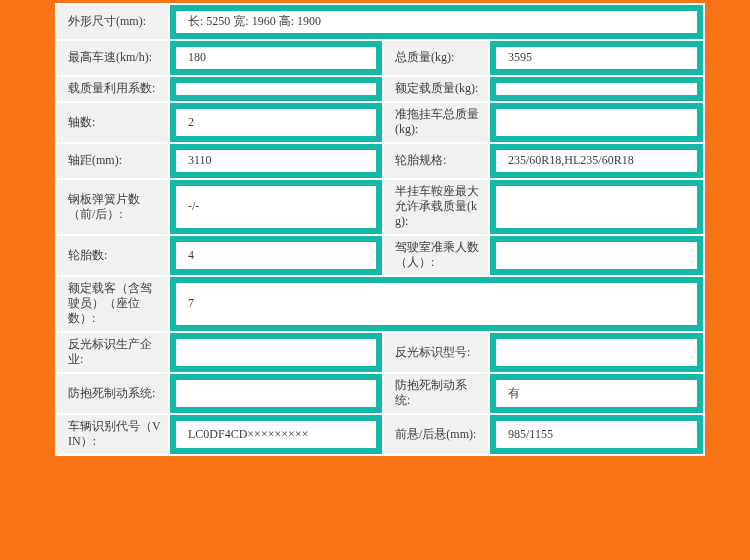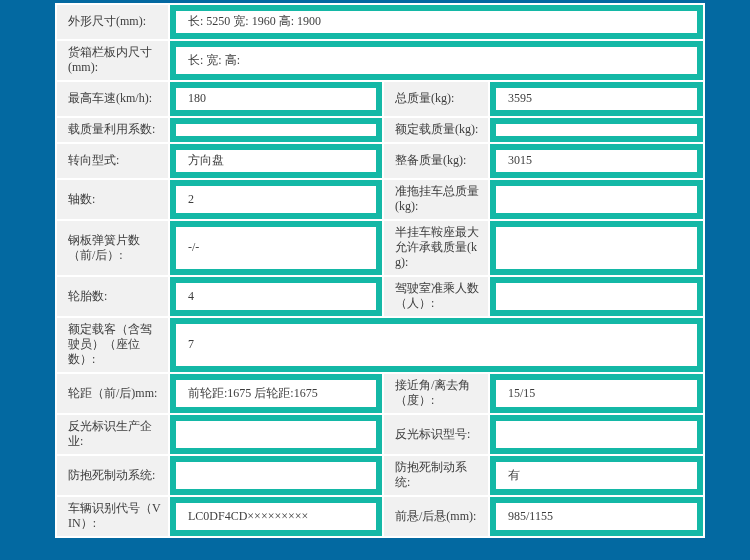--- a/index.html
+++ b/index.html
@@ -5,21 +5,21 @@
   html, body {
     margin: 0;
     padding: 0;
     background: #ffffff;
     font-family: "Liberation Serif", "DejaVu Serif", serif;
   }
   .page {
     width: 750px;
     height: 560px;
     overflow: hidden;
-    background: #0369a1;
+    background: #f97316;
   }
   .table-wrap {
     padding: 3px 0 0 55px;
   }
   table.spec {
     width: 650px;
     table-layout: fixed;
     border-collapse: separate;
     border-spacing: 2px;
     background: #ffffff;
@@ -55,68 +55,58 @@
         <col style="width:212px">
         <col style="width:104px">
         <col style="width:213px">
       </colgroup>
       <tbody>
           <tr>
             <td class="label">外形尺寸(mm):</td>
             <td class="value" colspan="3">长: 5250 宽: 1960 高: 1900</td>
           </tr>
           <tr>
-            <td class="label">货箱栏板内尺寸(mm):</td>
-            <td class="value" colspan="3">长: 宽: 高:</td>
-          </tr>
-          <tr>
             <td class="label">最高车速(km/h):</td>
             <td class="value">180</td>
             <td class="label">总质量(kg):</td>
             <td class="value">3595</td>
           </tr>
           <tr>
             <td class="label">载质量利用系数:</td>
             <td class="value"></td>
             <td class="label">额定载质量(kg):</td>
             <td class="value"></td>
           </tr>
           <tr>
-            <td class="label">转向型式:</td>
-            <td class="value">方向盘</td>
-            <td class="label">整备质量(kg):</td>
-            <td class="value">3015</td>
-          </tr>
-          <tr>
             <td class="label">轴数:</td>
             <td class="value">2</td>
             <td class="label">准拖挂车总质量(kg):</td>
             <td class="value"></td>
+          </tr>
+          <tr>
+            <td class="label">轴距(mm):</td>
+            <td class="value">3110</td>
+            <td class="label">轮胎规格:</td>
+            <td class="value">235/60R18,HL235/60R18</td>
           </tr>
           <tr>
             <td class="label">钢板弹簧片数（前/后）:</td>
             <td class="value">-/-</td>
             <td class="label">半挂车鞍座最大允许承载质量(kg):</td>
             <td class="value"></td>
           </tr>
           <tr>
             <td class="label">轮胎数:</td>
             <td class="value">4</td>
             <td class="label">驾驶室准乘人数（人）:</td>
             <td class="value"></td>
           </tr>
           <tr>
             <td class="label">额定载客（含驾驶员）（座位数）:</td>
             <td class="value" colspan="3">7</td>
-          </tr>
-          <tr>
-            <td class="label">轮距（前/后)mm:</td>
-            <td class="value">前轮距:1675 后轮距:1675</td>
-            <td class="label">接近角/离去角（度）:</td>
-            <td class="value">15/15</td>
           </tr>
           <tr>
             <td class="label">反光标识生产企业:</td>
             <td class="value"></td>
             <td class="label">反光标识型号:</td>
             <td class="value"></td>
           </tr>
           <tr>
             <td class="label">防抱死制动系统:</td>
             <td class="value"></td>

